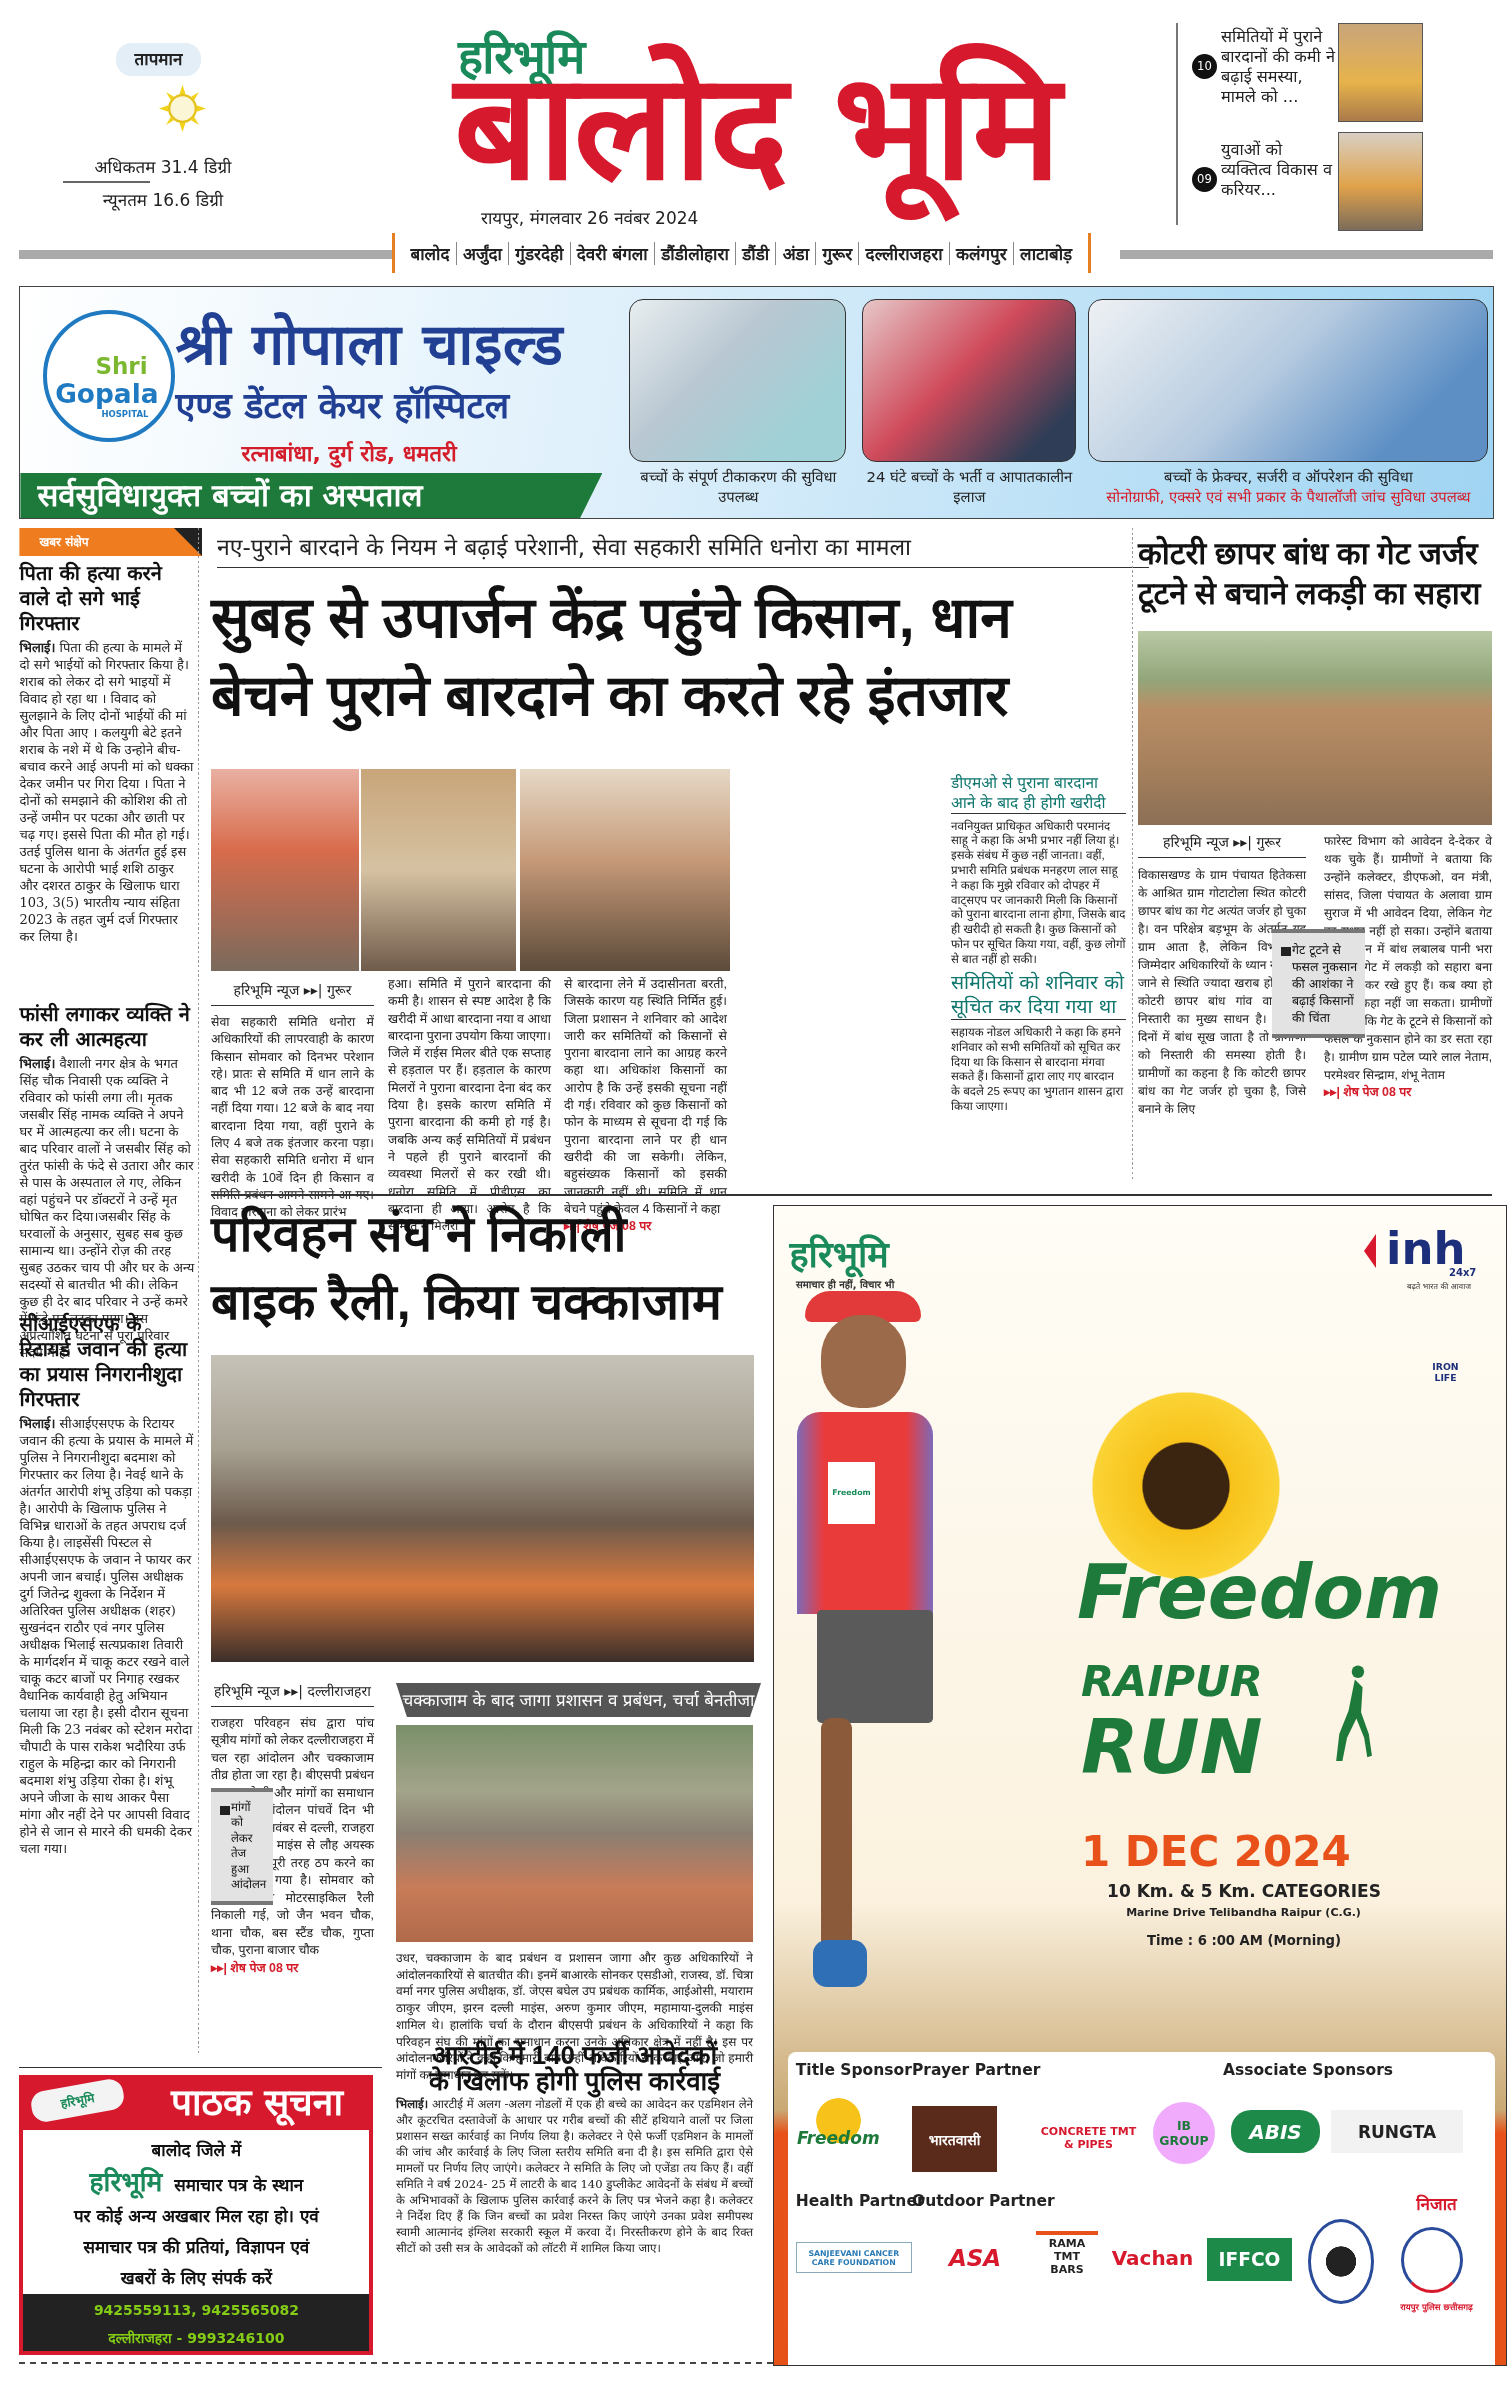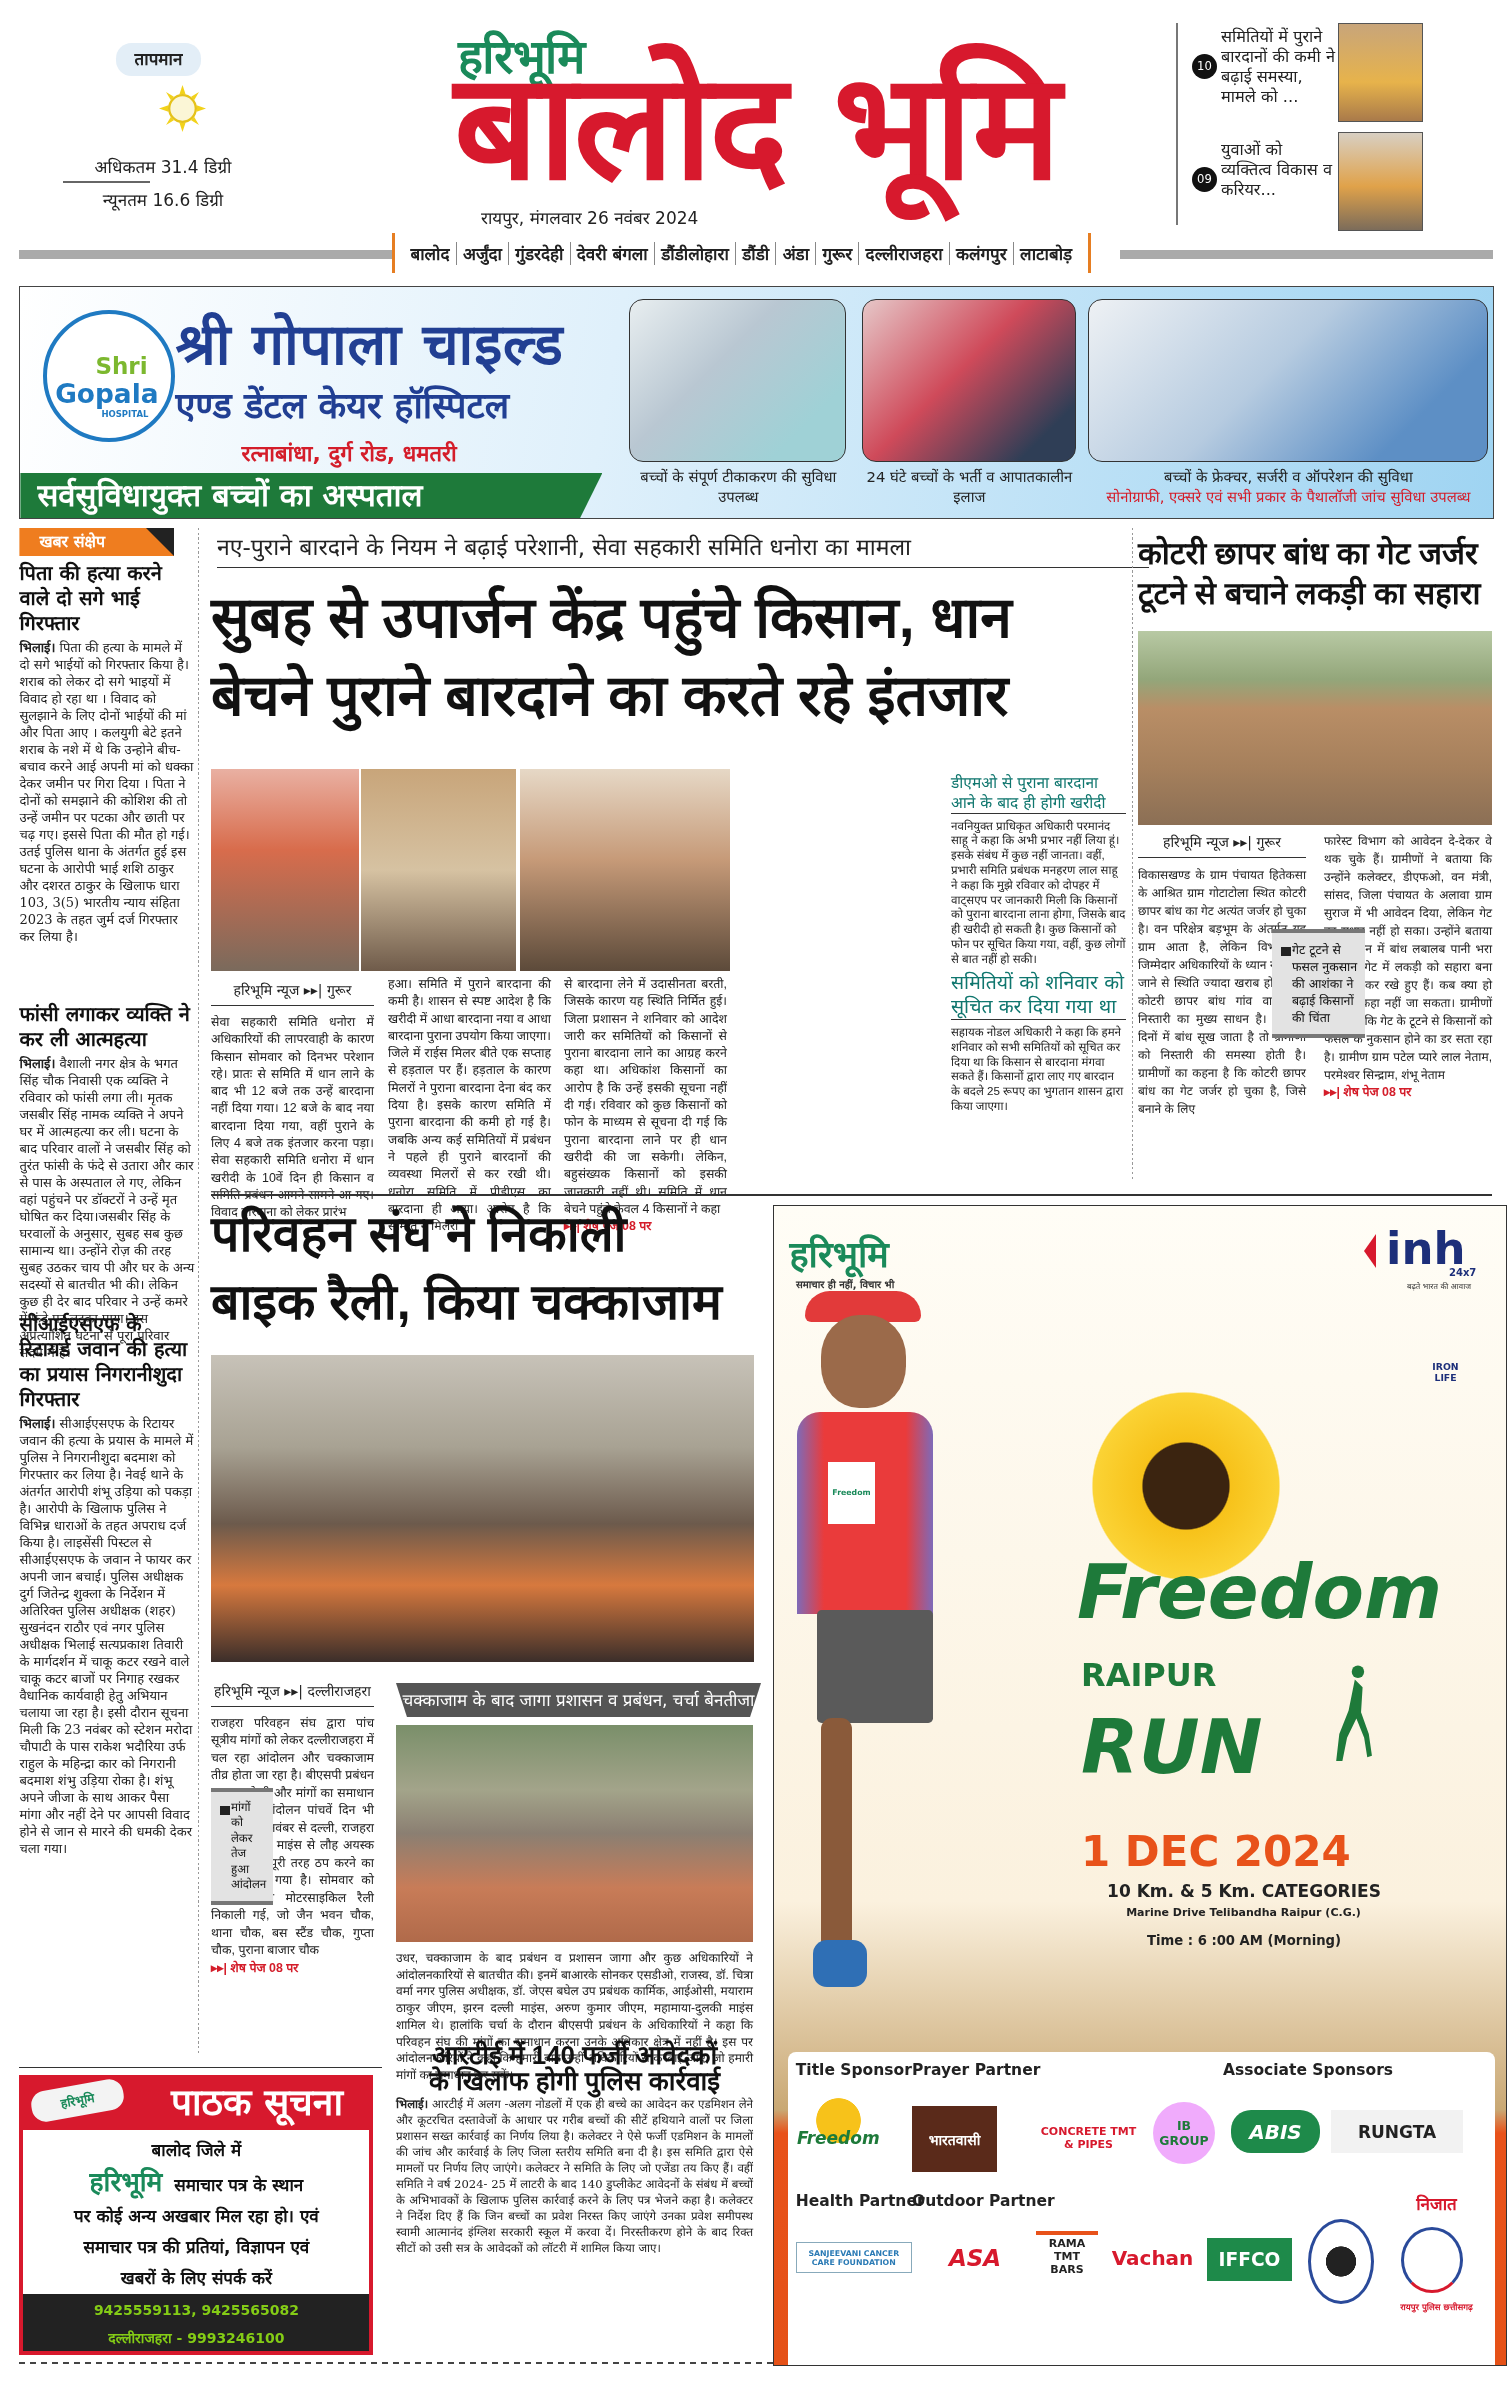--- a/index.html
+++ b/index.html
@@ -25,21 +25,21 @@
 
 .ad1{left:19.4px;top:286px;width:1475px;height:233px;background:linear-gradient(100deg,#fff 0%,#dff0fb 40%,#9fd4f2 100%);border:1.6px solid #444;overflow:hidden}
 .ad1-logo{left:23px;top:23px;width:132px;height:132px;border-radius:50%;background:#fff;border:4.7px solid #1f7ac2;}
 .ad1-title{left:155px;top:15.5px;font-size:57px;font-weight:bold;color:#213f93;letter-spacing:0.8px}
 .ad1-sub{left:155px;top:93px;font-size:36px;font-weight:bold;color:#213f93}
 .ad1-addr{left:221px;top:150px;font-size:22px;font-weight:bold;color:#d41d2a}
 .ad1-green{left:0;top:186px;width:582px;height:47px;background:#1e7a3a;clip-path:polygon(0 0,100% 0,96% 100%,0 100%);color:#fff;font-size:31px;font-weight:bold;padding-left:17px;line-height:45px}
 .ad1-photo{border-radius:14px;border:1.6px solid #333;overflow:hidden}
 .ad1-cap{font-size:14.8px;color:#222;text-align:center;line-height:20px}
 
-.section-tag{left:19.4px;top:528px;width:155px;height:28px;background:#ef7d1f;color:#fff;font-weight:bold;font-size:16px;line-height:28px;padding-left:20px;clip-path:polygon(0 0,100% 0,100% 100%,0 100%)}
+.section-tag{left:19.4px;top:528px;width:183px;height:28px;background:#ef7d1f;color:#fff;font-weight:bold;font-size:12px;line-height:28px;padding-left:20px;clip-path:polygon(0 0,100% 0,100% 100%,0 100%)}
 .section-tag:after{content:"";position:absolute;right:0;top:0;border-top:28px solid #222;border-left:28px solid transparent}
 .brief-h{font-weight:bold;font-size:20px;line-height:25px;color:#111}
 .brief-b{font-size:13px;line-height:17px;color:#222;font-family:"DejaVu Serif","Liberation Serif",serif}
 .brief-b b{font-weight:bold}
 .vrule{width:0.8px;background:repeating-linear-gradient(#999 0 2.3px,transparent 2.3px 4.7px)}
 .kicker{left:217px;top:530px;font-size:23px;color:#222;border-bottom:1.6px solid #333;padding-bottom:4.7px;width:932px}
 .headline{font-weight:bold;color:#111;font-family:"Liberation Sans","DejaVu Sans",sans-serif}
 .photo{background:#8c7a68;overflow:hidden}
 .byline{font-size:14px;color:#222;border-bottom:1.6px solid #333;padding-bottom:6.2px;text-align:center}
 .col-text{font-size:12.4px;line-height:17.3px;color:#222;text-align:justify;font-family:"Liberation Sans Narrow","Liberation Sans",sans-serif}
@@ -237,21 +237,21 @@
   <div class="abs" style="left:31px;top:85px;width:116px;height:31px;background:#e23a3a;border-radius:31px 31px 7.8px 7.8px"></div>
   <div class="abs" style="left:47px;top:109px;width:85px;height:93px;background:#9b6a4a;border-radius:45%"></div>
   <div class="abs" style="left:23px;top:206px;width:136px;height:202px;background:linear-gradient(90deg,#7e6ab8,#ea3b3b 20%,#ea3b3b 80%,#7e6ab8);border-radius:23px 23px 0 0"></div>
   <div class="abs" style="left:54px;top:256px;width:47px;height:62px;background:#fff;font-size:7.8px;color:#1a8a5a;text-align:center;line-height:62px;font-weight:bold">Freedom</div>
   <div class="abs" style="left:43px;top:404px;width:116px;height:113px;background:#5a5a5a;border-radius:4.7px"></div>
   <div class="abs" style="left:47px;top:512px;width:31px;height:233px;background:#8a5a3a;border-radius:11px"></div>
   <div class="abs" style="left:39px;top:734px;width:54px;height:47px;background:#2f6fb5;border-radius:14px"></div>
 
   <div class="abs" style="left:311px;top:179px;width:202px;height:202px;border-radius:50%;background:radial-gradient(circle,#3b2410 0 30%,#f7c21a 31%,#fbd335 65%,transparent 66%)"></div>
   <div class="abs" style="left:303px;top:342px;font-size:75px;font-weight:bold;font-style:italic;color:#1e7a3a">Freedom</div>
-  <div class="abs" style="left:307px;top:450px;font-size:32px;font-weight:bold;color:#1e7a3a">RAIPUR</div>
+  <div class="abs" style="left:307px;top:450px;font-size:43px;font-weight:bold;font-style:italic;color:#1e7a3a">RAIPUR</div>
   <div class="abs" style="left:307px;top:497px;font-size:75px;font-weight:bold;font-style:italic;color:#1e7a3a">RUN</div>
   <div class="abs" style="left:559px;top:458px;width:39px;height:101px">
     <svg viewBox="0 0 50 130" width="39" height="101">
         <circle cx="32" cy="10" r="8" fill="#1e7a3a"></circle>
         <path d="M28 20 L20 60 L8 90 L4 125 L12 125 L18 95 L30 70 L40 95 L44 120 L50 118 L46 90 L36 62 L38 30 Z" fill="#1e7a3a"></path>
       </svg>
   </div>
   <div class="abs" style="left:307px;top:621px;font-size:42px;font-weight:bold;color:#e8521a">1 DEC 2024</div>
   <div class="abs" style="left:307px;top:675px;width:326px;text-align:center;font-size:17px;font-weight:bold;color:#222">10 Km. &amp; 5 Km. CATEGORIES</div>
   <div class="abs" style="left:287px;top:700px;width:365px;text-align:center;font-size:11px;font-weight:bold;color:#222">Marine Drive Telibandha Raipur (C.G.)</div>

